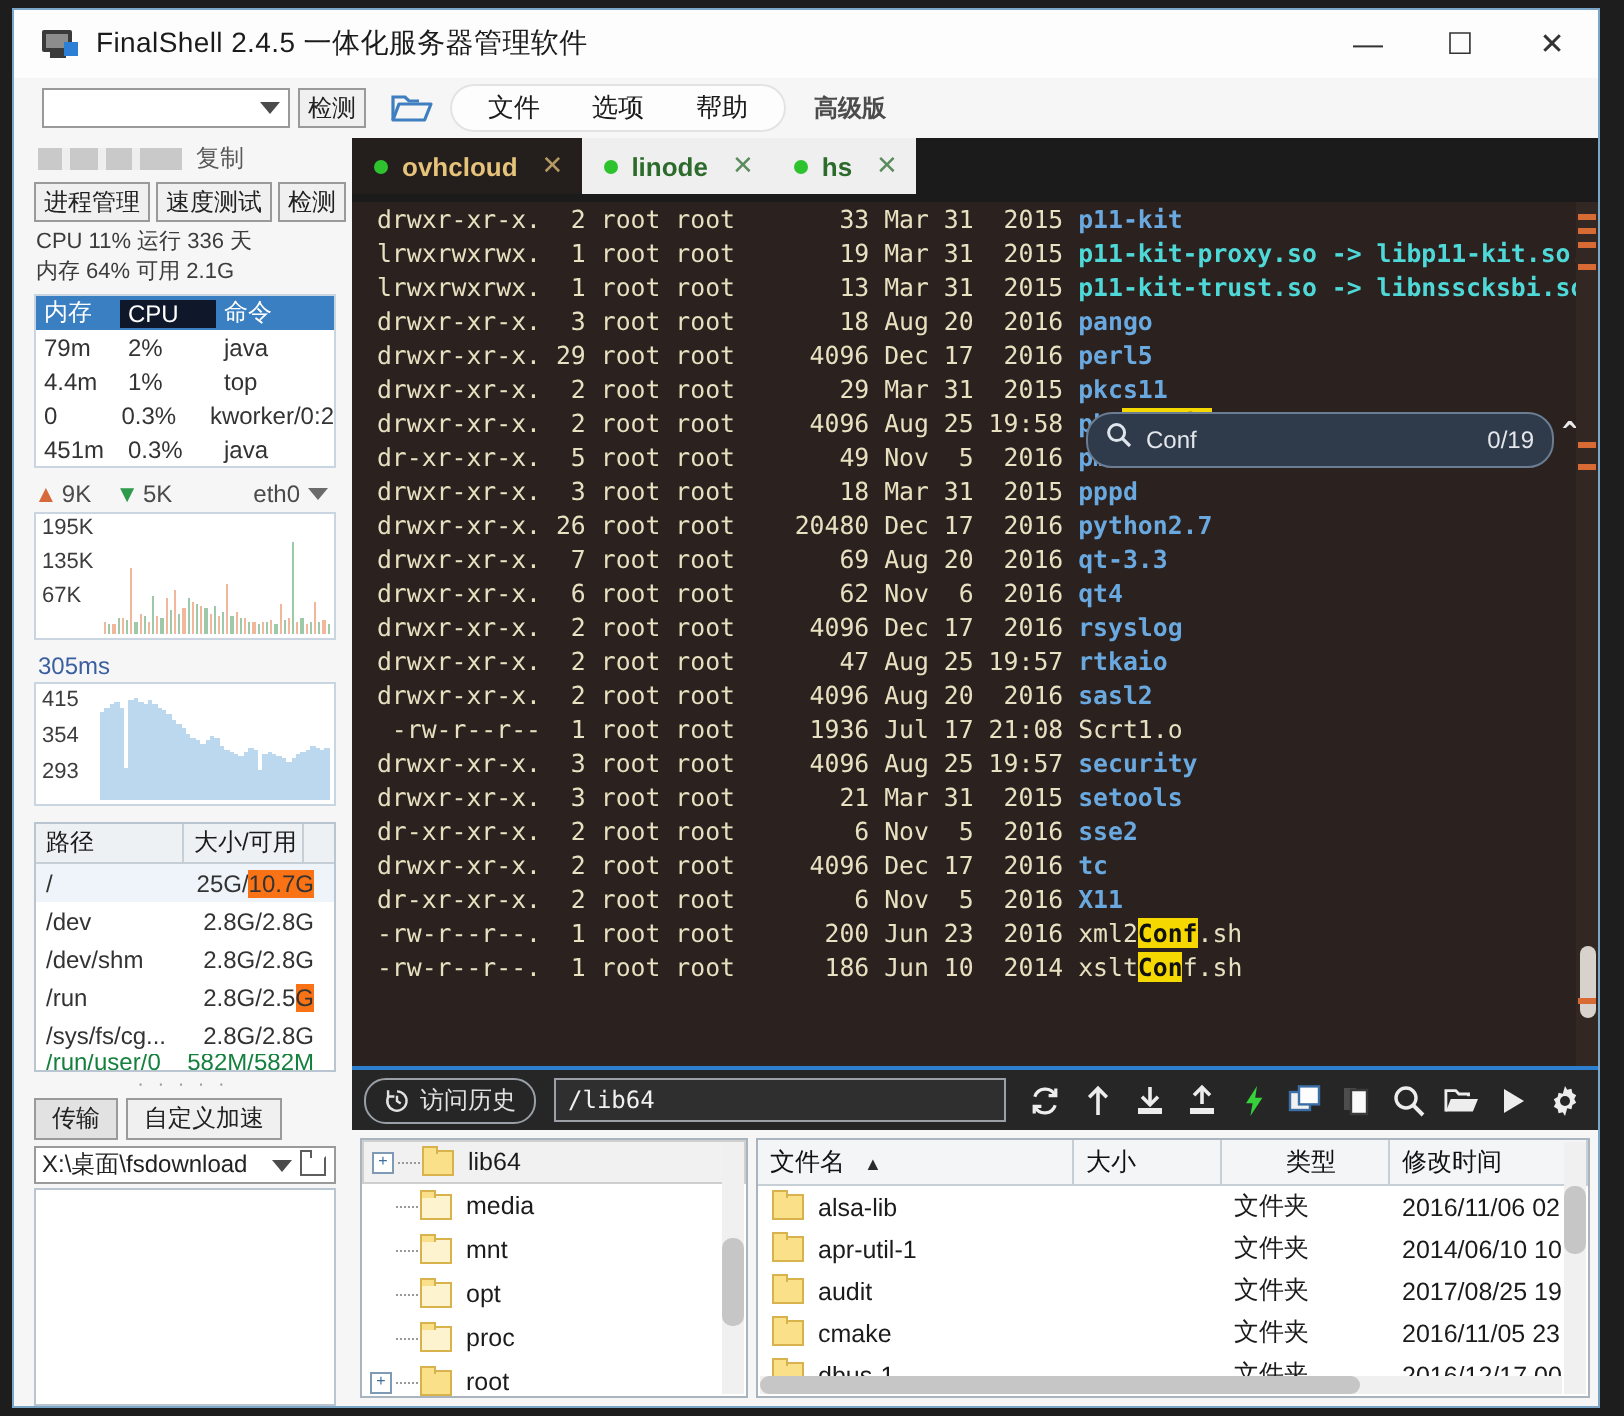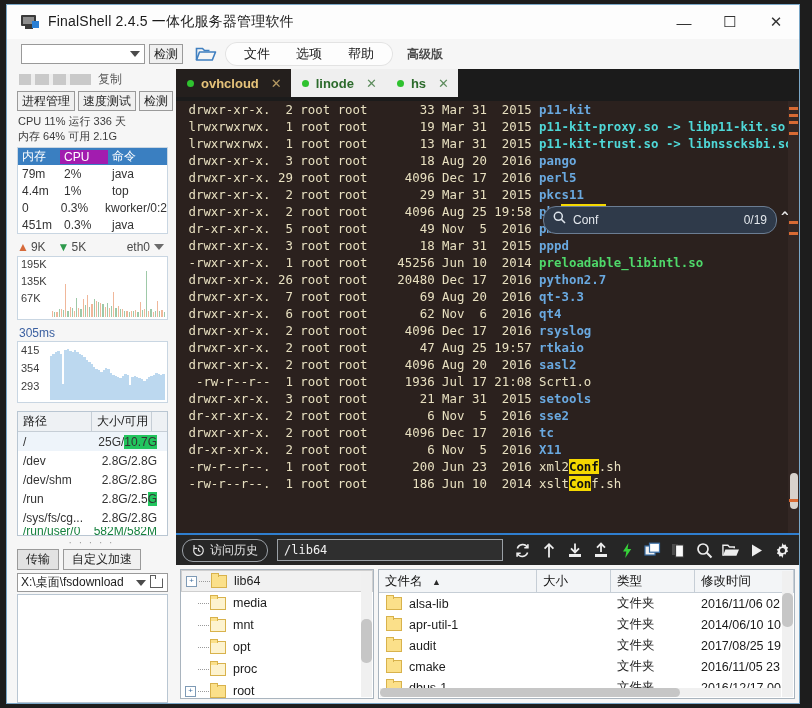--- a/index.html
+++ b/index.html
@@ -51,21 +51,21 @@
   .ipcopy{margin-left:7px;font-size:12px;color:#5a5a5a;}
   .btnrow{display:flex;padding-left:10px;margin-top:2px;}
   .btnrow .btn-sm{margin-left:0;margin-right:3px;}
   .statline{padding-left:11px;font-size:11px;color:#3c3c3c;line-height:15px;margin-top:3px;}
   .ptable{margin:3px 8px 0 10px;border:1px solid #c9d6e2;background:#fff;}
   .phead{display:flex;height:17px;background:#3a7fc1;color:#fff;font-size:12px;align-items:center;}
   .phead div{padding-left:4px;}
   .pc1{width:38px;}
   .pc2{width:44px;}
   .pc3{flex:1;}
-  .phead .pc2{background:#a21caf;}
+  .phead .pc2{background:#0f172a;}
   .prow{display:flex;height:17px;align-items:center;font-size:12px;color:#333;}
   .prow div{padding-left:4px;}
   .netrow{display:flex;align-items:center;padding-left:10px;margin-top:6px;font-size:12px;color:#4a4a4a;}
   .arrowup{color:#d66a3a;margin-right:2px;}
   .arrowdn{color:#2e9a4c;margin-right:2px;margin-left:12px;}
   .ethsel{margin-left:auto;margin-right:12px;display:flex;align-items:center;gap:4px;}
   .ethsel .caret{border-left:5px solid transparent;border-right:5px solid transparent;border-top:6px solid #6b6b6b;}
   .graphbox{margin:2px 8px 0 10px;border:1px solid #c9d6e2;background:#fff;height:62px;position:relative;overflow:hidden;}
   .gyl{position:absolute;left:3px;font-size:11px;color:#3c3c3c;}
   .bars{position:absolute;left:34px;right:2px;bottom:2px;top:2px;display:flex;align-items:flex-end;gap:1px;}
@@ -77,21 +77,21 @@
   .dtable{margin:8px 8px 0 10px;border:1px solid #b9c6d2;background:#fff;}
   .dhead{display:flex;height:19px;background:#eef1f4;border-bottom:1px solid #c6ced6;font-size:12px;color:#1b1b1b;align-items:center;}
   .dhead div{padding-left:5px;}
   .dc1{width:74px;border-right:1px solid #c6ced6;height:19px;line-height:19px;box-sizing:border-box;}
   .dc2{flex:1;border-right:1px solid #c6ced6;height:19px;line-height:19px;box-sizing:border-box;}
   .dc3{width:10px;}
   .drow{display:flex;height:19px;align-items:center;font-size:12px;color:#333;}
   .drow .p{width:74px;padding-left:5px;box-sizing:border-box;}
   .drow .v{flex:1;text-align:right;padding-right:10px;}
   .drow.sel{background:#eef4fa;}
-  .drow .v b{font-weight:normal;background:#22c55e;}
+  .drow .v b{font-weight:normal;background:#f97316;}
   .dots{text-align:center;font-size:10px;color:#9a9a9a;letter-spacing:2px;margin-top:1px;}
   .tabrow2{display:flex;padding-left:10px;margin-top:1px;}
   .tab2{height:19px;padding:0 8px;border:1px solid #9a9a9a;background:#f0f0f0;font-size:12px;display:flex;align-items:center;margin-right:4px;}
   .tab2.act{background:#e2e2e2;}
   .localpath{margin:3px 8px 0 10px;height:19px;border:1px solid #9a9a9a;background:#fff;display:flex;align-items:center;font-size:12px;padding-left:3px;box-sizing:border-box;}
   .localpath .caret{margin-left:auto;border-left:5px solid transparent;border-right:5px solid transparent;border-top:6px solid #4b4b4b;}
   .folderglyph{width:13px;height:10px;margin:0 4px;border:1.4px solid #5c5c5c;border-top-color:transparent;position:relative;box-sizing:border-box;}
   .folderglyph:before{content:"";position:absolute;left:-1.4px;top:-4px;width:6px;height:4px;border:1.4px solid #5c5c5c;border-bottom:none;box-sizing:border-box;}
   .localbox{margin:2px 8px 0 10px;flex:1;border:1px solid #b9c6d2;background:#fff;min-height:0;}
   
@@ -149,21 +149,21 @@
   .fold{width:14px;height:11px;background:#fbe08a;border:1px solid #d8b24c;margin-right:7px;position:relative;flex:0 0 auto;}
   .fold:before{content:"";position:absolute;left:-1px;top:-3px;width:6px;height:3px;background:#fbe08a;border:1px solid #d8b24c;border-bottom:none;}
   .fold.plain{background:#fdf3cf;}
   .vscroll{position:absolute;right:1px;top:1px;bottom:1px;width:11px;background:#f0f0f0;}
   .vthumb{position:absolute;right:0;width:11px;border-radius:5px;background:#c6c6c6;}
   .listpane{flex:1 1 auto;border:1px solid #a9b4be;background:#fff;position:relative;overflow:hidden;display:flex;flex-direction:column;}
   .lhead{height:22px;display:flex;background:#f3f5f7;border-bottom:1px solid #c6ced6;font-size:12.5px;align-items:center;color:#111;flex:0 0 auto;}
   .lhead div{height:22px;line-height:22px;box-sizing:border-box;border-right:1px solid #c6ced6;padding-left:6px;}
   .lc1{width:158px;}
   .lc2{width:74px;}
-  .lc3{width:84px;}
+  .lc3{width:84px;text-align:center;}
   .lc4{flex:1;}
   .lrow{height:21px;display:flex;align-items:center;font-size:12.5px;color:#1b1b1b;}
   .lrow .n{width:158px;display:flex;align-items:center;padding-left:7px;box-sizing:border-box;}
   .lrow .s{width:74px;}
   .lrow .t{width:84px;padding-left:6px;box-sizing:border-box;}
   .lrow .m{flex:1;padding-left:6px;}
   .hscroll{position:absolute;left:1px;right:13px;bottom:1px;height:9px;background:#f0f0f0;}
   .hthumb{position:absolute;left:0;top:0;height:9px;border-radius:5px;background:#c6c6c6;}
 </style>
 </head>
@@ -445,28 +445,28 @@
         <div id="termbody">
             <div class="termline"><span class="c-perm"> drwxr-xr-x.  2 root root       33 Mar 31  2015 </span><span class="c-name-d">p11-kit</span></div>
             <div class="termline"><span class="c-perm"> lrwxrwxrwx.  1 root root       19 Mar 31  2015 </span><span class="c-name-l">p11-kit-proxy.so -&gt; libp11-kit.so.0.0.0</span></div>
             <div class="termline"><span class="c-perm"> lrwxrwxrwx.  1 root root       13 Mar 31  2015 </span><span class="c-name-l">p11-kit-trust.so -&gt; libnsscksbi.so</span></div>
             <div class="termline"><span class="c-perm"> drwxr-xr-x.  3 root root       18 Aug 20  2016 </span><span class="c-name-d">pango</span></div>
             <div class="termline"><span class="c-perm"> drwxr-xr-x. 29 root root     4096 Dec 17  2016 </span><span class="c-name-d">perl5</span></div>
             <div class="termline"><span class="c-perm"> drwxr-xr-x.  2 root root       29 Mar 31  2015 </span><span class="c-name-d">pkcs11</span></div>
             <div class="termline"><span class="c-perm"> drwxr-xr-x.  2 root root     4096 Aug 25 19:58 </span><span class="c-name-d">pkg<span class="hl">config</span></span></div>
             <div class="termline"><span class="c-perm"> dr-xr-xr-x.  5 root root       49 Nov  5  2016 </span><span class="c-name-d">pm-utils</span></div>
             <div class="termline"><span class="c-perm"> drwxr-xr-x.  3 root root       18 Mar 31  2015 </span><span class="c-name-d">pppd</span></div>
-            <div class="termline"><span class="c-perm"> -rwxr-xr-x.  1 root root    45256 Jun 10  2014 </span><span class="c-name-x">preloadable_libintl.so</span></div>
             <div class="termline"><span class="c-perm"> drwxr-xr-x. 26 root root    20480 Dec 17  2016 </span><span class="c-name-d">python2.7</span></div>
             <div class="termline"><span class="c-perm"> drwxr-xr-x.  7 root root       69 Aug 20  2016 </span><span class="c-name-d">qt-3.3</span></div>
             <div class="termline"><span class="c-perm"> drwxr-xr-x.  6 root root       62 Nov  6  2016 </span><span class="c-name-d">qt4</span></div>
             <div class="termline"><span class="c-perm"> drwxr-xr-x.  2 root root     4096 Dec 17  2016 </span><span class="c-name-d">rsyslog</span></div>
             <div class="termline"><span class="c-perm"> drwxr-xr-x.  2 root root       47 Aug 25 19:57 </span><span class="c-name-d">rtkaio</span></div>
             <div class="termline"><span class="c-perm"> drwxr-xr-x.  2 root root     4096 Aug 20  2016 </span><span class="c-name-d">sasl2</span></div>
             <div class="termline"><span class="c-perm">  -rw-r--r--  1 root root     1936 Jul 17 21:08 </span><span class="c-name-f">Scrt1.o</span></div>
+            <div class="termline"><span class="c-perm"> drwxr-xr-x.  3 root root     4096 Aug 25 19:57 </span><span class="c-name-d">security</span></div>
             <div class="termline"><span class="c-perm"> drwxr-xr-x.  3 root root       21 Mar 31  2015 </span><span class="c-name-d">setools</span></div>
             <div class="termline"><span class="c-perm"> dr-xr-xr-x.  2 root root        6 Nov  5  2016 </span><span class="c-name-d">sse2</span></div>
             <div class="termline"><span class="c-perm"> drwxr-xr-x.  2 root root     4096 Dec 17  2016 </span><span class="c-name-d">tc</span></div>
             <div class="termline"><span class="c-perm"> dr-xr-xr-x.  2 root root        6 Nov  5  2016 </span><span class="c-name-d">X11</span></div>
             <div class="termline"><span class="c-perm"> -rw-r--r--.  1 root root      200 Jun 23  2016 </span><span class="c-name-f">xml2<span class="hl">Conf</span>.sh</span></div>
             <div class="termline"><span class="c-perm"> -rw-r--r--.  1 root root      186 Jun 10  2014 </span><span class="c-name-f">xslt<span class="hl">Con</span>f.sh</span></div>
           </div>
 
         <div class="searchbox">
           <span class="q">

